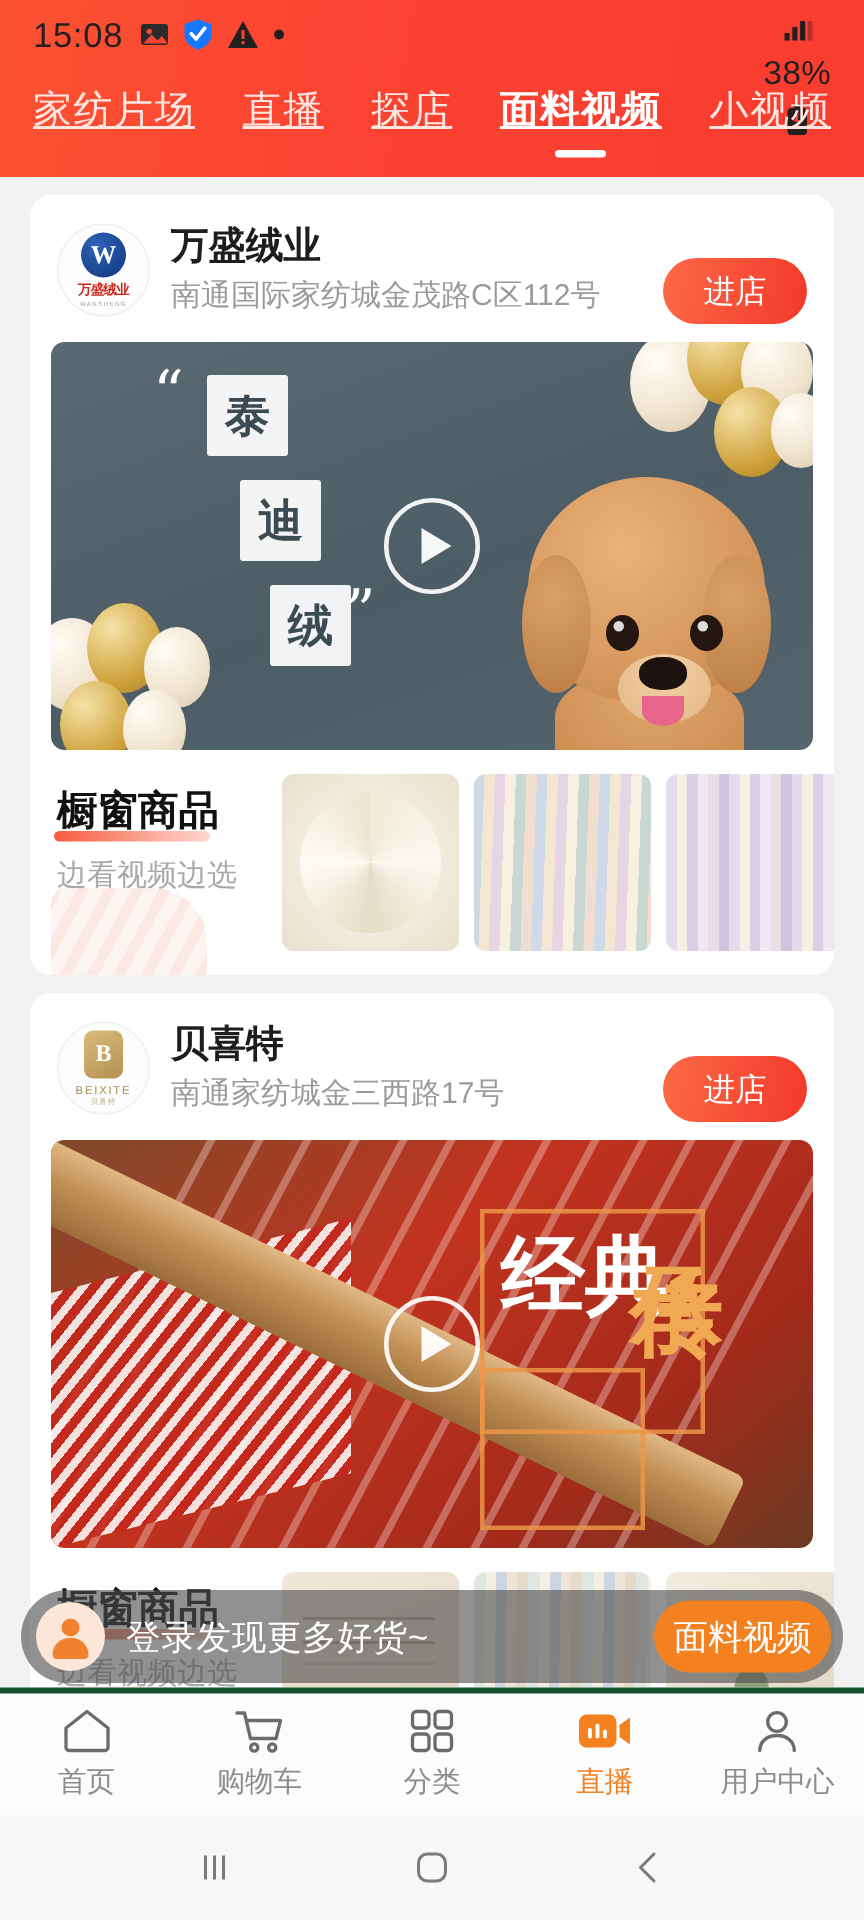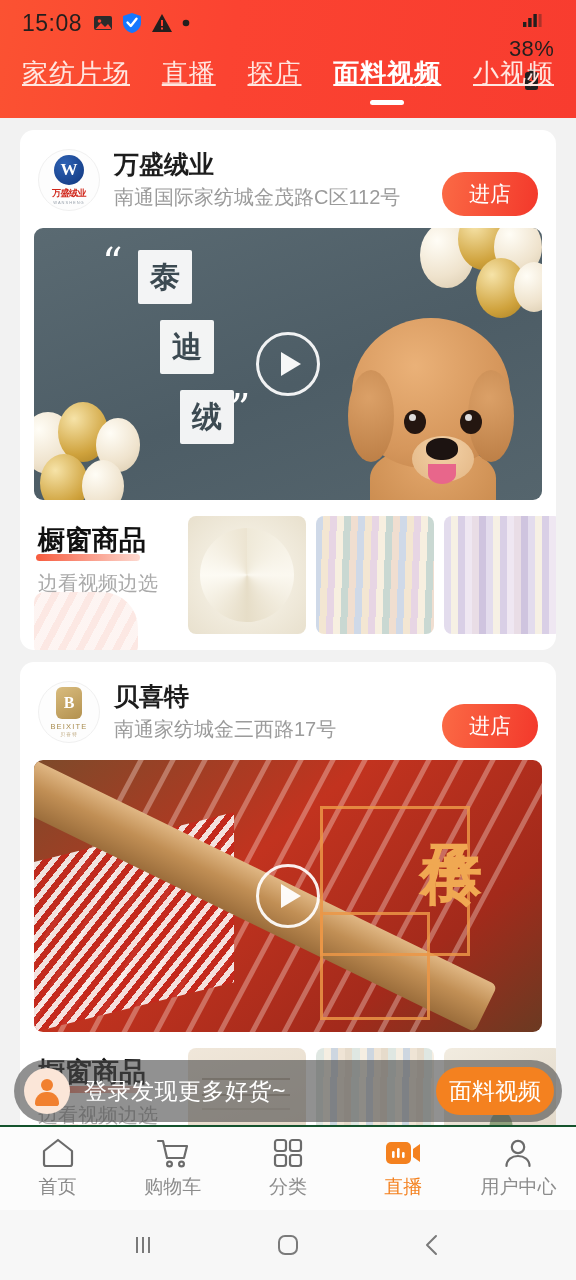--- a/index.html
+++ b/index.html
@@ -203,21 +203,21 @@
   .login-text { flex: 1; color: #fff; font-size: 23px; margin-left: 14px; letter-spacing: .5px; }
   .login-btn {
     width: 118px; height: 48px; border-radius: 24px; border: none;
     background: #f4811f; color: #fff; font-size: 23px; font-family: inherit; font-weight: 500;
     display: flex; align-items: center; justify-content: center;
   }
 
   
   .bottom-nav {
     position: absolute; left: 0; right: 0; bottom: 70px; height: 85px;
-    background: #fcfcfc; border-top: 2px solid #14532d;
+    background: #fcfcfc; border-top: 4px solid #14532d;
     display: flex; align-items: center; z-index: 30;
   }
   .nav-item { flex: 1; display: flex; flex-direction: column; align-items: center; gap: 5px; }
   .nav-label { font-size: 19px; color: #8c8c8c; }
   .nav-item.active .nav-label { color: #f4811f; }
   .nav-icon { height: 32px; display: flex; align-items: center; justify-content: center; }
 
   .sysnav {
     position: absolute; left: 0; right: 0; bottom: 0; height: 70px;
     background: #f7f7f7; display: flex; align-items: center; justify-content: space-around;
@@ -424,20 +424,21 @@
           <div class="loom-stripe" style="left:350px; top:-40px; height:360px;"></div>
           <div class="loom-stripe" style="left:382px; top:-40px; height:360px;"></div>
           <div class="loom-stripe" style="left:414px; top:-40px; height:360px;"></div>
           <div class="loom-stripe" style="left:446px; top:-40px; height:360px;"></div>
         </div>
         <div class="loom-pattern"></div>
         <div class="loom-beam"></div>
 
         <div class="calli-frame" style="left:286px;top:46px;width:150px;height:150px;"></div>
         <div class="calli-frame" style="left:286px;top:152px;width:110px;height:108px;"></div>
+        <div class="calli" style="left:300px;top:62px;font-size:56px;color:#ffffff;">经典</div>
         <div class="calli" style="left:386px;top:36px;font-size:62px;color:#f0a852;letter-spacing:-2px;writing-mode:vertical-rl;">传承</div>
 
         <div class="play-btn">
           <div class="play-tri"></div>
         </div>
       </div>
 
       <div class="showcase">
         <div class="sc-left">
           <div class="sc-title">橱窗商品</div>

